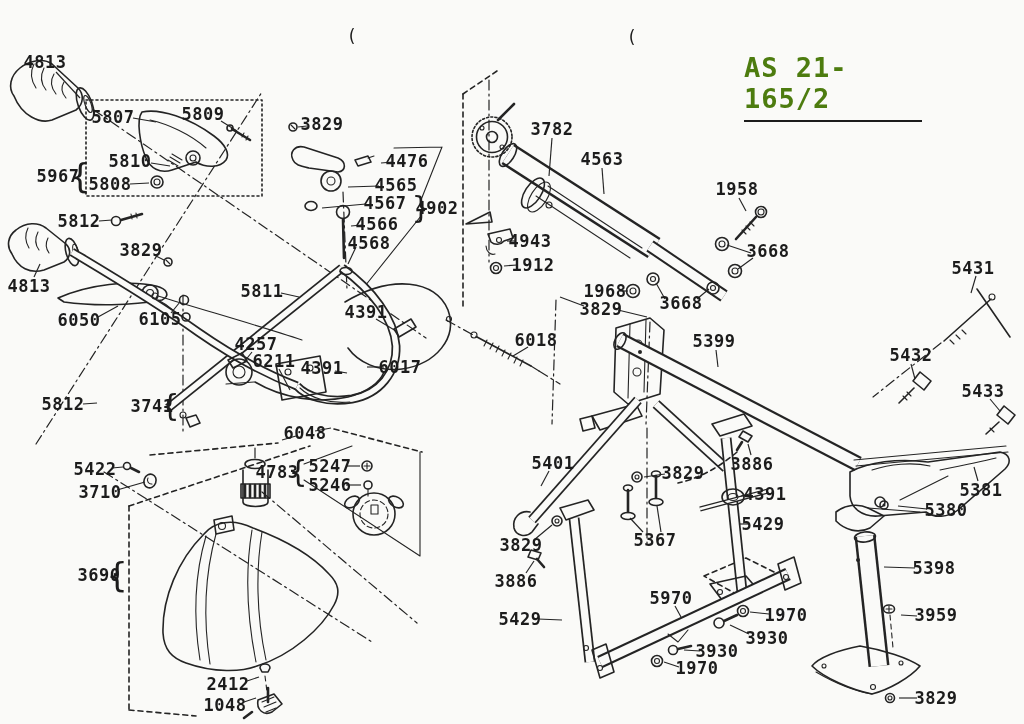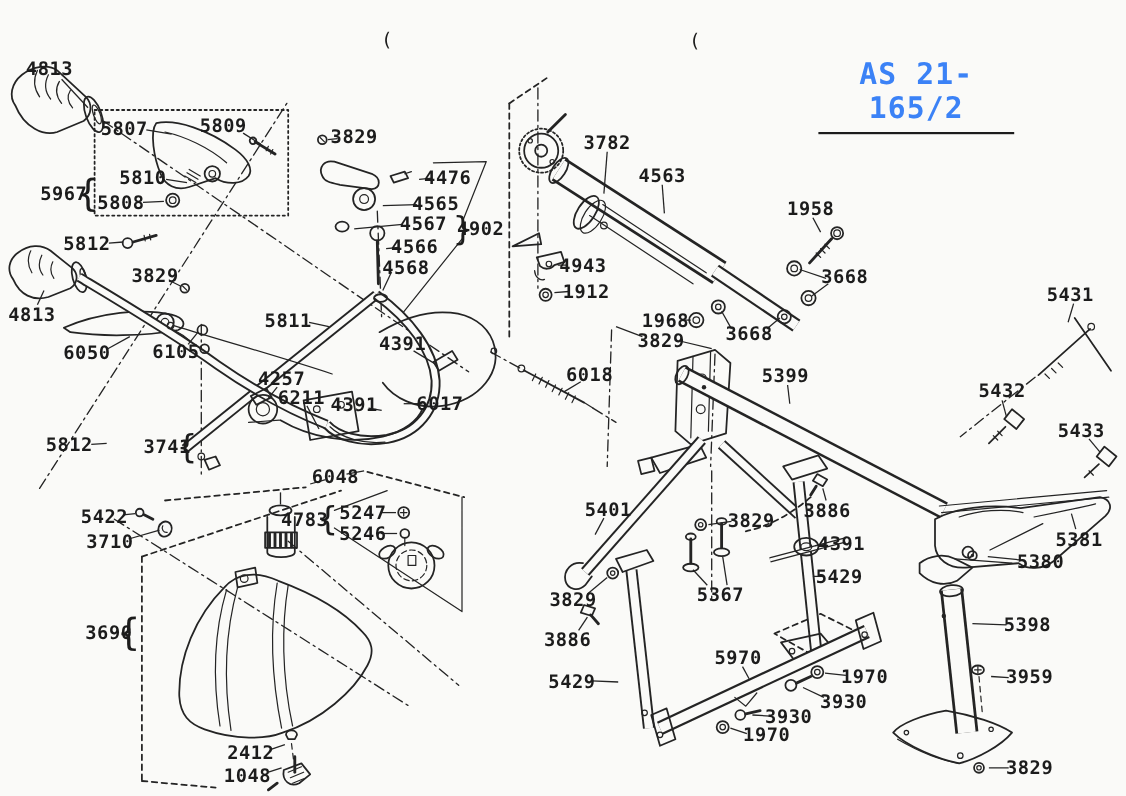--- a/index.html
+++ b/index.html
@@ -13,22 +13,22 @@
   .t-o{stroke:#242424;fill:none;stroke-linecap:butt;}
   .t-i{stroke:#fafaf8;fill:none;stroke-linecap:butt;}
   .dash{stroke-dasharray:5 4;}
   .dot{stroke-dasharray:2 3;}
   .dashdot{stroke-dasharray:10 4 2 4;stroke-width:1.2;}
   .part-label{fill:#1c1c1c;font-family:"DejaVu Sans Mono","Liberation Mono",monospace;
               font-size:17px;font-weight:bold;text-anchor:middle;letter-spacing:0.5px;}
   .brace{fill:#1c1c1c;font-family:"DejaVu Sans","Liberation Sans",sans-serif;text-anchor:middle;}
   .mark{fill:#1c1c1c;font-family:"DejaVu Sans","Liberation Sans",sans-serif;font-size:17px;text-anchor:middle;}
   .leader{stroke:#242424;stroke-width:1.15;fill:none;}
-  #title-box{position:absolute;left:744px;top:52px;width:178px;text-align:center;
-             font-size:27px;font-weight:bold;color:#3b82f6;letter-spacing:1px;
+  #title-box{position:absolute;left:744px;top:52px;width:178px;text-align:left;
+             font-size:27px;font-weight:bold;color:#4d7c0f;letter-spacing:1px;
              border-bottom:2.5px solid #1c1c1c;padding-bottom:6px;
              font-family:"DejaVu Sans Mono","Liberation Mono",monospace;}
 </style>
 </head>
 <body>
 
 <div id="stage">
 
   <svg id="art" width="1024" height="724" viewBox="0 0 1024 724">
 

